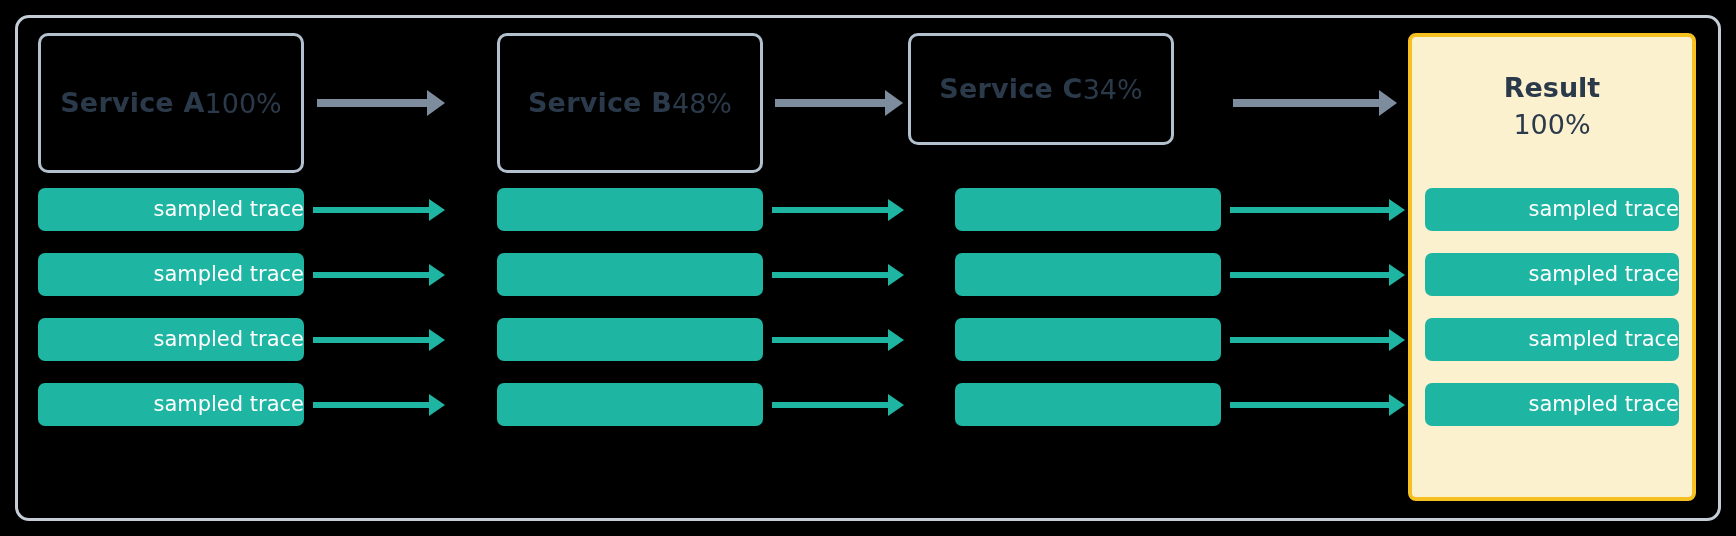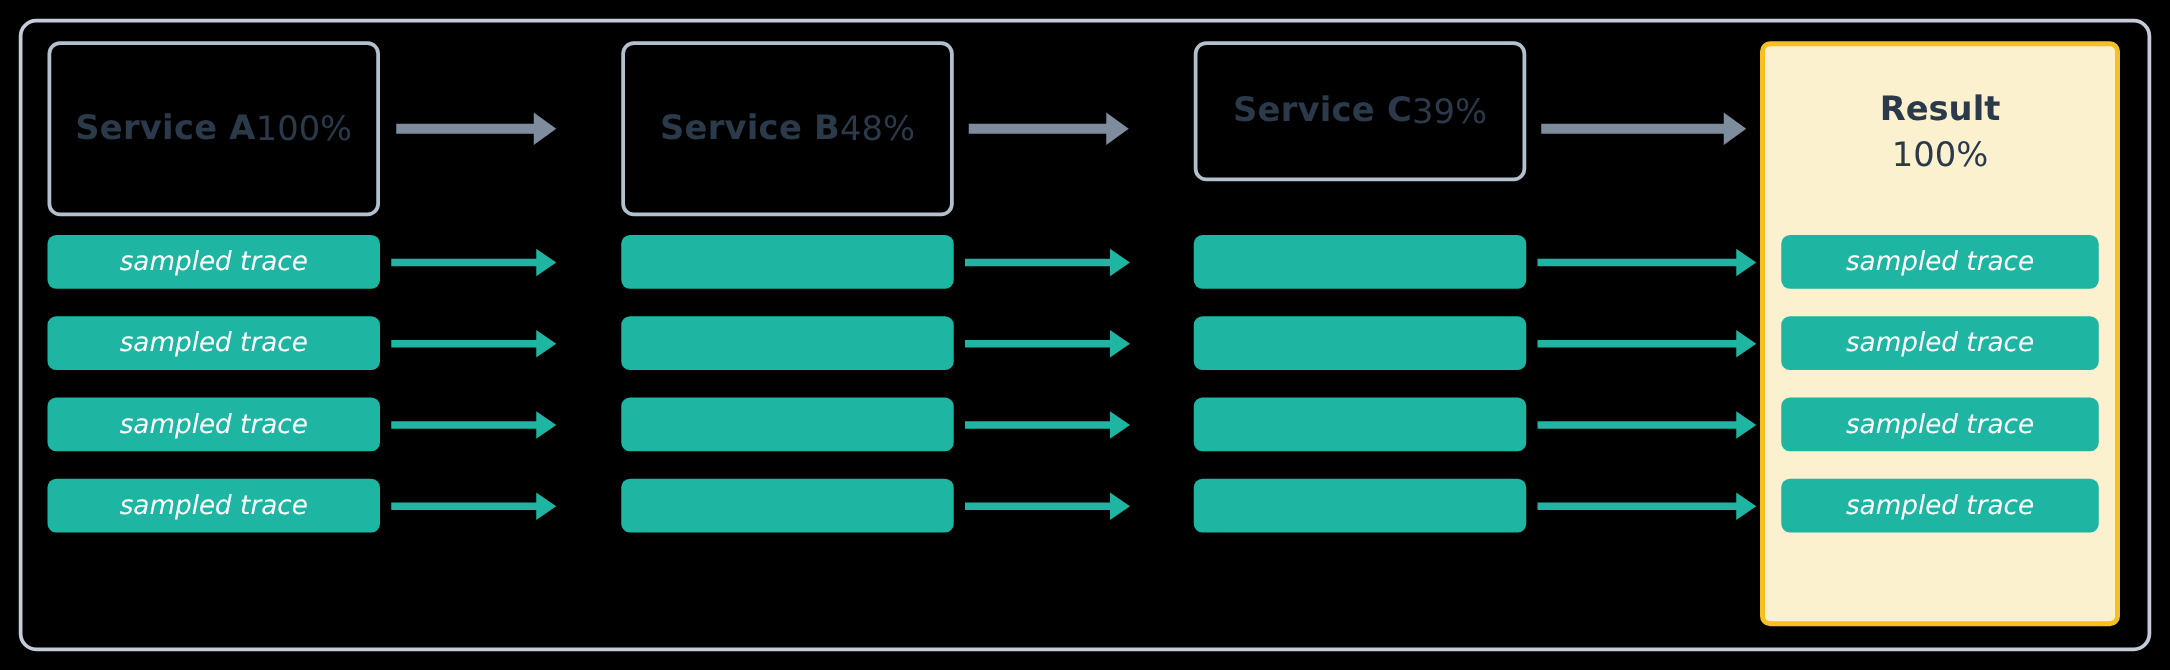--- a/index.html
+++ b/index.html
@@ -57,21 +57,21 @@
   .service-pct {
     font-size: 27px;
     font-weight: normal;
     color: #2b3a4a;
     line-height: 1.3;
     margin-top: 2px;
   }
 
   #node-a { left: 38px;  top: 33px; width: 266px; height: 140px; }
   #node-b { left: 497px; top: 33px; width: 266px; height: 140px; text-decoration: underline; }
-  #node-c { left: 955px; top: 33px; width: 266px; height: 112px; }
+  #node-c { left: 908px; top: 33px; width: 266px; height: 112px; }
 
   
   .result-panel {
     position: absolute;
     left: 1408px;
     top: 33px;
     width: 288px;
     height: 468px;
     box-sizing: border-box;
     border: 4px solid #f5c020;
@@ -131,22 +131,21 @@
   #garrow-3 { left: 1233px; width: 164px; }
 
   
   .trace-bar {
     position: absolute;
     height: 43px;
     border-radius: 7px;
     background: #1fb5a3;
     display: flex;
     align-items: center;
-    justify-content: center;
-    font-style: italic;
+    justify-content: flex-end;
   }
   .trace-bar .trace-label {
     color: #ffffff;
     font-size: 21px;
     line-height: 1;
     white-space: nowrap;
   }
 
   .col-a { left: 38px;  width: 266px; }
   .col-b { left: 497px; width: 266px; }
@@ -201,21 +200,21 @@
     <div class="service-pct">100%</div>
   </div>
 
   <div class="service-box" id="node-b">
     <div class="service-title">Service B</div>
     <div class="service-pct">48%</div>
   </div>
 
   <div class="service-box" id="node-c">
     <div class="service-title">Service C</div>
-    <div class="service-pct">39%</div>
+    <div class="service-pct">34%</div>
   </div>
 
   <div class="gray-arrow" id="garrow-1">
     <div class="shaft"></div>
     <div class="head"></div>
   </div>
   <div class="gray-arrow" id="garrow-2">
     <div class="shaft"></div>
     <div class="head"></div>
   </div>

